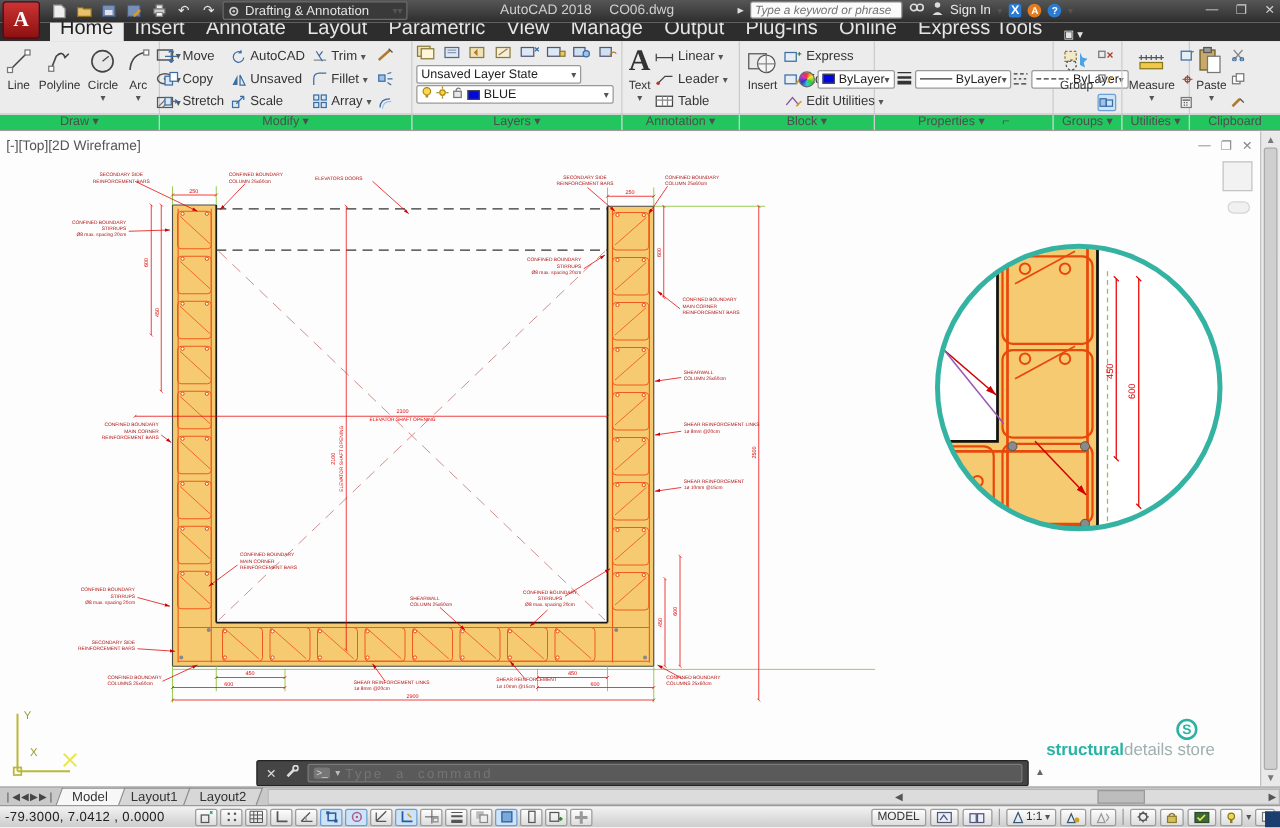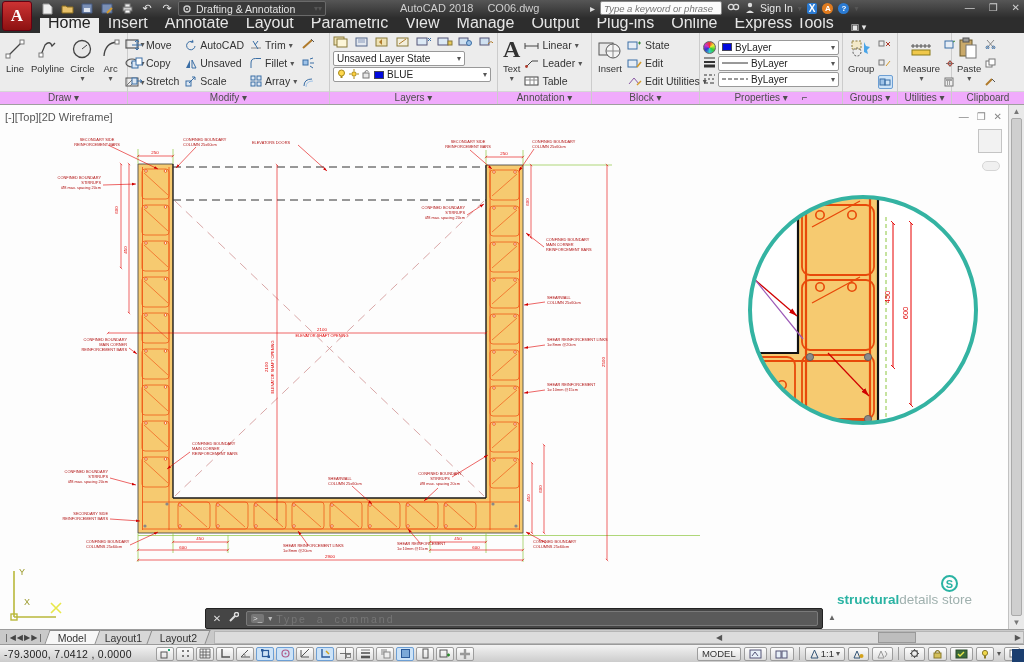--- a/index.html
+++ b/index.html
@@ -17,21 +17,21 @@
   .ic-mini{color:#ddd;font-size:10px}
   .winbtns{position:absolute;right:4px;top:2px;display:flex;gap:14px;color:#cfcfcf;font-size:10px}
   
   .menubar{height:15px;background:#2d2d2d;display:flex;align-items:flex-end;padding-left:40px;gap:1px}
   .mtab{padding:1px 8px 1px;color:#e6e6e6;font-size:16px;cursor:default}
   .mtab.active{background:#ececec;color:#222;border-radius:2px 2px 0 0}
   
   .ribbon{height:72px;background:#ececec;display:flex;border-bottom:1px solid #9f9f9f}
   .panel{display:flex;flex-direction:column;border-right:1px solid #cccccc;min-width:0}
   .pbody{flex:1;display:flex;align-items:stretch;gap:2px;padding:2px 3px 0}
-  .ptitle{height:13px;line-height:12px;text-align:center;font-size:10px;color:#4e4e4e;background:#f0abfc;border-top:1px solid #d6d6d6;white-space:nowrap;overflow:hidden}
+  .ptitle{height:13px;line-height:12px;text-align:center;font-size:10px;color:#4e4e4e;background:#22c55e;border-top:1px solid #d6d6d6;white-space:nowrap;overflow:hidden}
   .bigbtn{display:flex;flex-direction:column;align-items:center;justify-content:flex-start;padding:0 2px;color:#333;font-size:9.5px;text-align:center}
   .bigbtn .ic{height:28px;display:flex;align-items:center;justify-content:center}
   .minicol{display:flex;flex-direction:column;justify-content:space-between;padding:2px 0}
   .mini{display:flex;align-items:center;gap:2px;color:#555;font-size:8px;height:14px}
   .grid3{display:grid;grid-template-columns:auto auto auto;grid-auto-rows:18px;column-gap:6px;align-content:center}
   .gitem{display:flex;align-items:center;gap:3px;color:#333;font-size:10.5px;white-space:nowrap}
   .lrow{display:flex;align-items:center;gap:2px}
   .ldrop{height:15px;background:#fff;border:1px solid #999;border-radius:2px;display:flex;align-items:center;font-size:10px;color:#222;padding:0 3px;justify-content:space-between}
   .swatch{width:10px;height:8px;background:#0008dd;border:1px solid #445}
   .caret{color:#555;font-size:8px}
@@ -434,21 +434,21 @@
             </svg>
           </span>
         <span>Insert</span>
       </div>
       <div class="minicol" style="flex:1">
         <span class="rowbtn">
             <svg width="15" height="10">
               <rect x="1" y="2" width="9" height="7" fill="#e6edf5" stroke="#3a6ea5"></rect>
               <path d="M11,3h3m-1.5,-1.5v3" stroke="#3a8a3a"></path>
             </svg>
-            <span>State</span>
+            <span>Express</span>
           </span>
         <span class="rowbtn">
             <svg width="15" height="10">
               <rect x="1" y="2" width="9" height="7" fill="#e6edf5" stroke="#3a6ea5"></rect>
               <path d="M10,9l4,-5" stroke="#d49a2a" stroke-width="1.6"></path>
             </svg>
             <span>Edit</span>
           </span>
         <span class="rowbtn">
             <svg width="15" height="10">
@@ -457,21 +457,21 @@
             </svg>
             <span>Edit Utilities</span>
             <span class="caret">▾</span>
           </span>
       </div>
     </div>
     <div class="ptitle"><span>Block</span> ▾</div>
   </div>
 
   <div class="panel" style="width:143px">
-    <div class="pbody" style="flex-direction:column;gap:1px;justify-content:center">
+    <div class="pbody" style="gap:1px;justify-content:center">
       <div class="lrow">
         <span style="width:13px;height:13px;border-radius:50%;background:conic-gradient(#e33,#ee3,#3c3,#3cc,#33c,#c3c,#e33);border:1px solid #666"></span>
         <div class="ldrop" style="flex:1">
             <span style="display:flex;align-items:center;gap:3px">
               <span class="swatch"></span>
               <span>ByLayer</span>
             </span>
             <span class="caret">▾</span>
           </div>
       </div>

